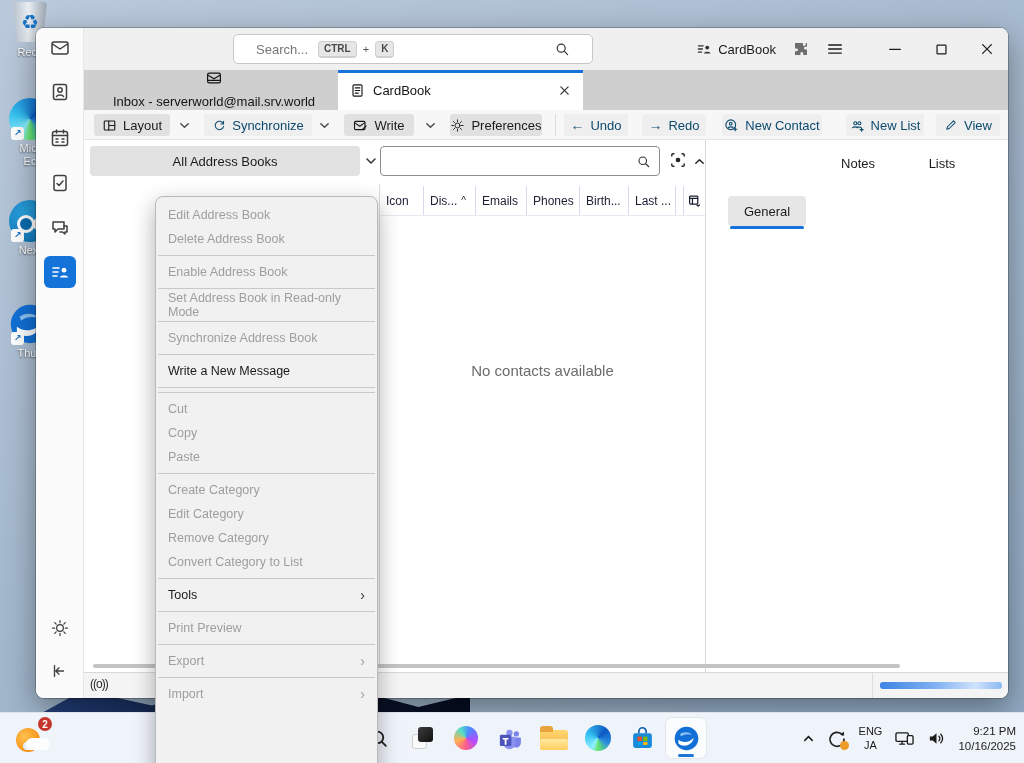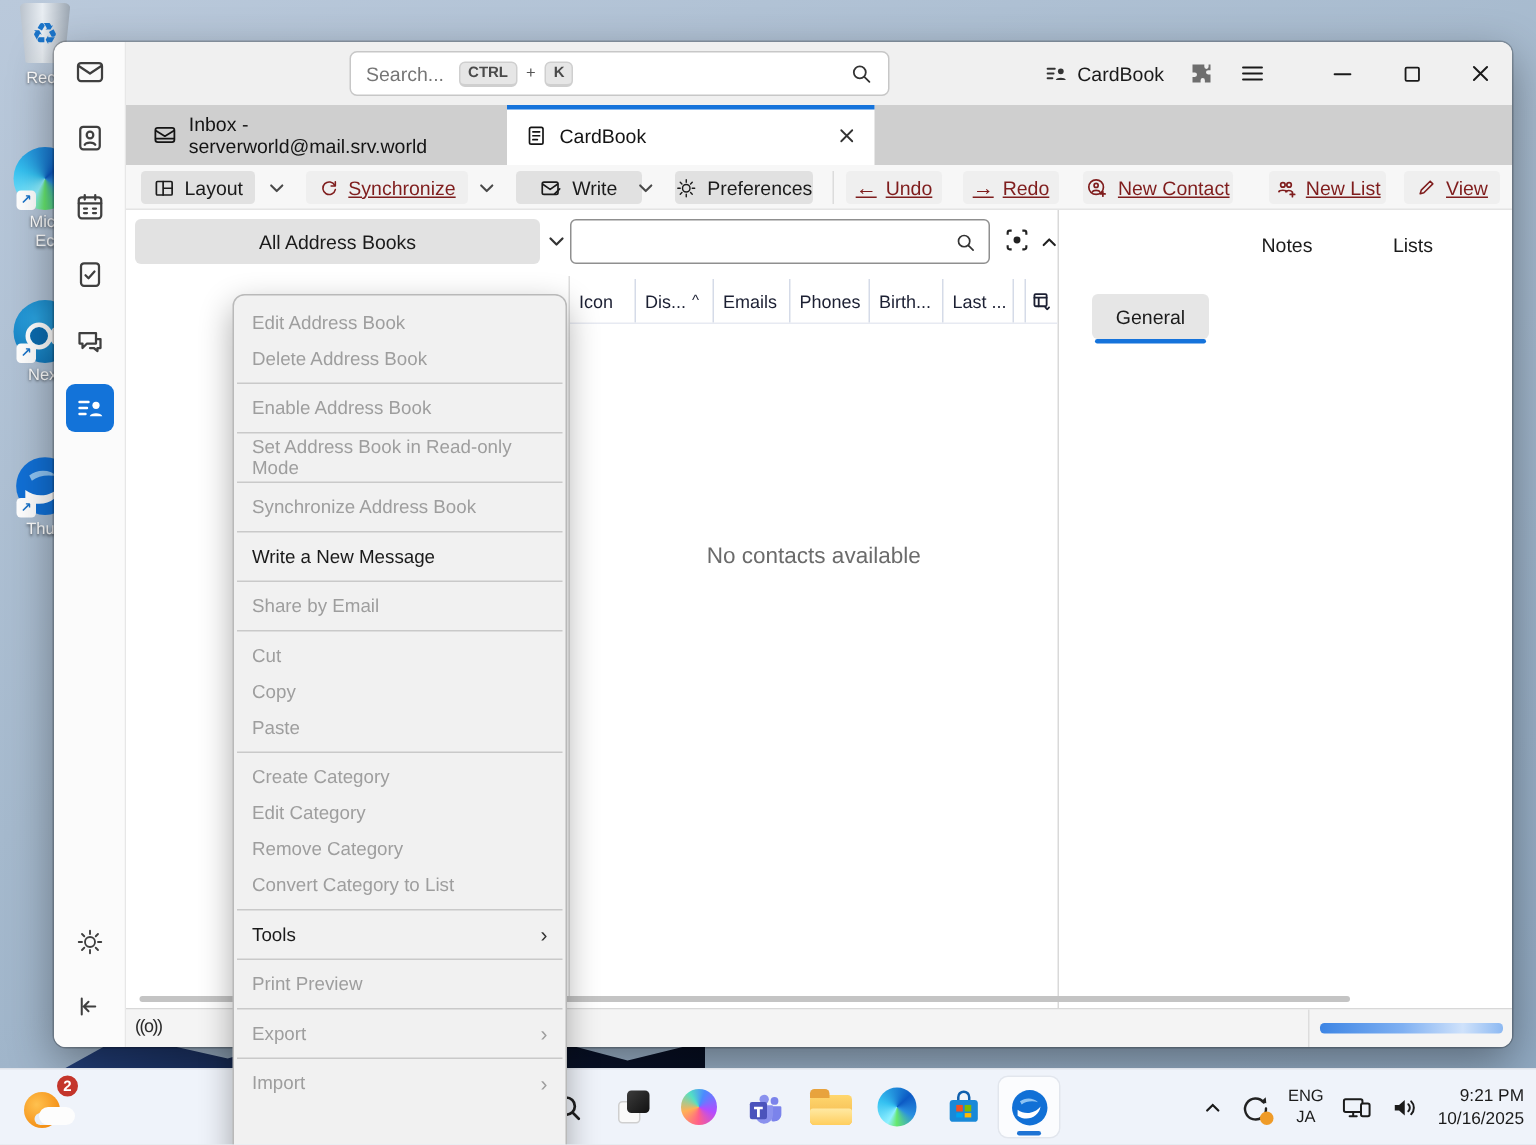--- a/index.html
+++ b/index.html
@@ -32,40 +32,40 @@
   .shortcut-badge { position:absolute; left:2px; bottom:0; width:13px; height:13px; background:#fff; border-radius:3px; font-size:9px; line-height:13px; color:#1b74c9; text-align:center; font-weight:bold; }
 
   
   #window { position:absolute; left:36px; top:28px; width:972px; height:670px; border-radius:8px;
     box-shadow:0 10px 30px rgba(0,0,0,.38),0 0 0 1px rgba(0,0,0,.22); background:#fff; z-index:10; }
   #spaces { position:absolute; left:0; top:0; width:48px; height:100%; background:#fbfbfb; border-right:1px solid #e7e7e7; border-radius:8px 0 0 8px; }
   .space-btn { position:absolute; left:14px; width:20px; height:20px; color:#3f3f3f; }
   .space-active { position:absolute; left:8px; width:32px; height:32px; background:#1373d9; border-radius:6px; color:#fff; display:flex; align-items:center; justify-content:center; }
 
   #titlebar { position:absolute; left:48px; top:0; right:0; height:42px; background:#f0f0f0; border-radius:0 8px 0 0; }
-  #search-pill { position:absolute; left:149px; top:6px; width:360px; height:30px; background:#fff; border:1px solid #c7c7c7; border-radius:5px; display:flex; align-items:center; padding:0 10px; gap:6px; }
+  #search-pill { position:absolute; left:149px; top:6px; width:360px; height:30px; background:#fff; border:1px solid #c7c7c7; border-radius:5px; display:flex; align-items:center; padding:0 22px; gap:6px; }
   #search-pill .ph { color:#767676; font-size:13px; margin-right:4px; }
   .kbd { background:#e6e6e6; border:1px solid #cfcfcf; border-bottom-width:2px; border-radius:4px; padding:0 5px; font-size:10px; font-weight:bold; color:#4a4a4a; line-height:14px; }
   .kbd-plus { font-size:11px; color:#555; }
   #search-pill .mag { margin-left:auto; color:#333; }
   #tb-right { position:absolute; right:6px; top:0; height:42px; display:flex; align-items:center; gap:16px; }
   #tb-space-label { display:flex; align-items:center; gap:6px; font-size:13px; color:#1a1a1a; }
   .winctl { width:30px; height:30px; display:flex; align-items:center; justify-content:center; color:#1a1a1a; }
 
   #tabbar { position:absolute; left:48px; top:42px; right:0; height:40px; background:#cfcfcf; }
   .tab { position:absolute; top:0; height:40px; display:flex; align-items:center; gap:8px; padding:0 12px; font-size:13px; color:#141414; }
-  #tab-inbox { left:6px; width:248px; }
+  #tab-inbox { left:6px; width:248px;flex-direction:column; }
   #tab-cardbook { left:254px; width:245px; background:#fff; }
   #tab-cardbook::before { content:""; position:absolute; left:0; top:0; right:0; height:3px; background:#1573db; }
   .tab-close { margin-left:auto; color:#333; }
 
   #toolbar { position:absolute; left:48px; top:82px; right:0; height:30px; background:#f7f7f7; border-bottom:1px solid #e4e4e4; }
   .tbtn { position:absolute; top:4px; height:22px; border-radius:3px; display:flex; align-items:center; justify-content:center; gap:6px; font-size:13px; }
   .tbtn.on { background:#e1e1e1; color:#1b1b1b; }
-  .tbtn.off { background:#efefef; color:#7f1d1d;text-decoration:underline; }
+  .tbtn.off { background:#efefef; color:#0c4a6e; }
   .tchev { position:absolute; top:9px; color:#4a4a4a; }
   .tsep { position:absolute; top:4px; width:1px; height:22px; background:#dcdcdc; }
   .arrow-glyph { font-size:14px; line-height:1; }
 
   #content { position:absolute; left:48px; top:112px; right:0; bottom:26px; background:#fff; }
   #ab-dropdown { position:absolute; left:6px; top:6px; width:270px; height:30px; background:#e2e2e2; border-radius:4px; display:flex; align-items:center; justify-content:center; font-size:13px; color:#1b1b1b; }
   #ab-dd-chevron { position:absolute; left:280px; top:14px; color:#333; }
   #contact-search { position:absolute; left:296px; top:6px; width:280px; height:30px; background:#fff; border:1px solid #8f8f8f; border-radius:4px; display:flex; align-items:center; padding:0 8px; }
   #contact-search .mag { margin-left:auto; color:#333; }
   #target-btn { position:absolute; left:586px; top:12px; color:#222; }
@@ -307,21 +307,21 @@
       <div class="tbtn off" style="left:120px;width:108px">
         <svg class="stroke" viewBox="0 0 20 20" width="14" height="14">
             <path d="M16 8a6 6 0 1 0 .5 4"></path>
             <path d="M16.5 4.5v4h-4"></path>
           </svg>
         <span>Synchronize</span>
       </div>
       <svg class="stroke tchev" style="left:234px" viewBox="0 0 14 14" width="13" height="13">
           <path d="M3 5l4 4 4-4"></path>
         </svg>
-      <div class="tbtn on" style="left:260px;width:84px">
+      <div class="tbtn on" style="left:260px;width:70px">
         <svg class="stroke" viewBox="0 0 20 20" width="15" height="15">
             <rect x="2" y="4.5" width="14" height="11" rx="1.5"></rect>
             <path d="M2.5 6.5L9 11l6.5-4.5M13 15l4.5-4.5"></path>
           </svg>
         <span>Write</span>
       </div>
       <svg class="stroke tchev" style="left:340px" viewBox="0 0 14 14" width="13" height="13">
           <path d="M3 5l4 4 4-4"></path>
         </svg>
       <div class="tbtn on" style="left:366px;width:92px">
@@ -457,23 +457,20 @@
       </div>
     <div class="msep"></div>
     <div class="mi disabled">
         <span>Synchronize Address Book</span>
       </div>
     <div class="msep"></div>
     <div class="mi">
         <span>Write a New Message</span>
       </div>
     <div class="msep"></div>
-    <div class="mi disabled">
-        <span>Share by Email</span>
-      </div>
     <div class="msep"></div>
     <div class="mi disabled">
         <span>Cut</span>
       </div>
     <div class="mi disabled">
         <span>Copy</span>
       </div>
     <div class="mi disabled">
         <span>Paste</span>
       </div>

